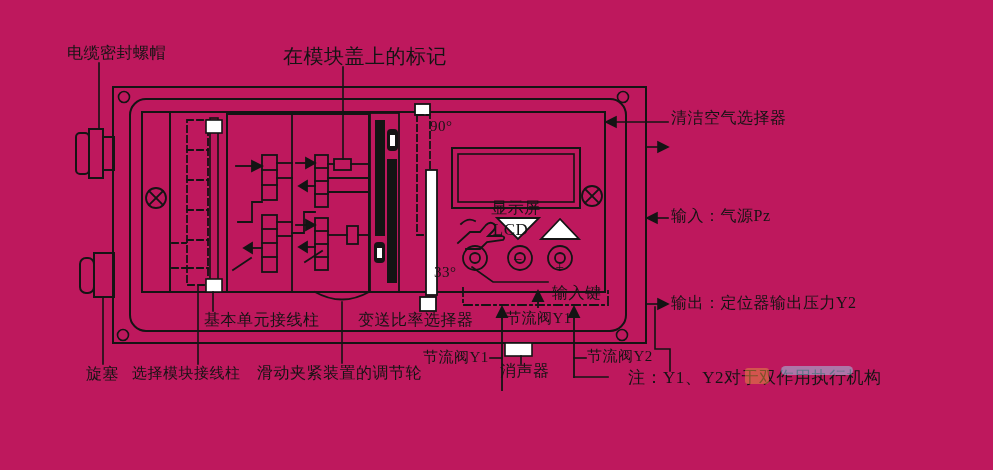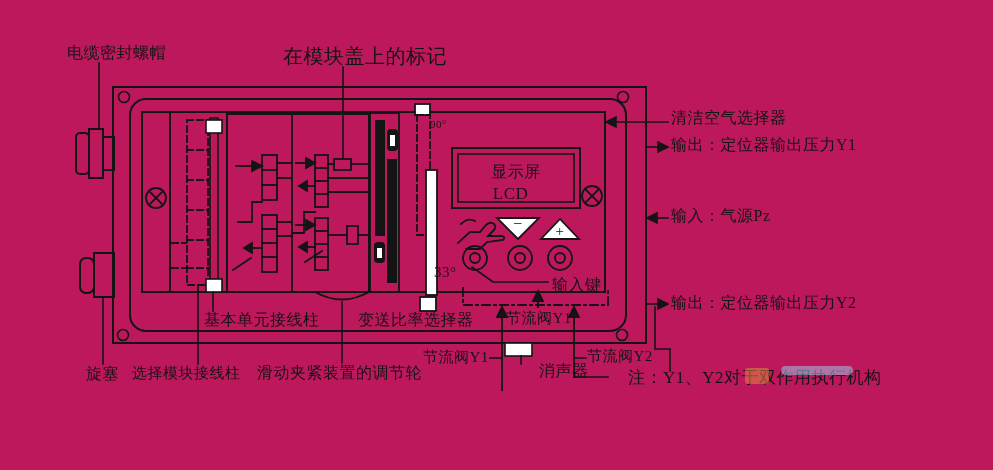--- a/index.html
+++ b/index.html
@@ -12,21 +12,21 @@
   }
   #lineart{position:absolute;left:0;top:0;}
   .label{
     position:absolute;
     color:#141414;
     white-space:nowrap;
     line-height:1.15;
     letter-spacing:0.5px;
     font-family:"Liberation Serif","DejaVu Serif",serif;
   }
-  .center{text-align:center;}
+  .center{text-align:center;margin-top:36px;}
   .wm{position:absolute;pointer-events:none;}
   .wm-orange{background:#e89040;opacity:0.5;border-radius:3px;}
   .wm-blue{background:#9fc4e6;opacity:0.55;border-radius:5px;}
 </style>
 </head>
 <body>
 
 <div id="stage">
 
   <svg id="lineart" width="993" height="470" viewBox="0 0 993 470">
@@ -231,38 +231,37 @@
         <g>
           <line x1="646" y1="304" x2="658" y2="304"></line>
           <polygon points="658,299 668,304 658,309" fill="#141414"></polygon>
         </g>
       </g>
     </g>
   </svg>
 
   <div class="label" style="left:67px;top:44px;font-size:16px">电缆密封螺帽</div>
   <div class="label" style="left:283px;top:45px;font-size:20px">在模块盖上的标记</div>
-  <div class="label" style="left:430px;top:118px;font-size:11px">90°</div>
+  <div class="label" style="left:430px;top:118px;font-size:15px">90°</div>
   <div class="label center" style="left:452px;top:163px;width:128px;font-size:16px">显示屏</div>
   <div class="label center" style="left:452px;top:184px;width:117px;font-size:17px">LCD</div>
   <div class="label" style="left:434px;top:264px;font-size:15px">33°</div>
   <div class="label center" style="left:504px;top:215px;width:28px;font-size:16px">−</div>
   <div class="label center" style="left:547px;top:223px;width:26px;font-size:15px">+</div>
-  <div class="label" style="left:552px;top:276px;font-size:16px">输入键</div>
+  <div class="label" style="left:552px;top:284px;font-size:16px">输入键</div>
 
   <div class="label" style="left:671px;top:109px;font-size:16px">清洁空气选择器</div>
-  <div class="label" style="left:671px;top:136px;font-size:16px">输出：定位器输出压力Y1</div>
   <div class="label" style="left:671px;top:207px;font-size:16px">输入：气源Pz</div>
   <div class="label" style="left:671px;top:294px;font-size:16px">输出：定位器输出压力Y2</div>
 
   <div class="label" style="left:204px;top:311px;font-size:16px">基本单元接线柱</div>
   <div class="label" style="left:358px;top:311px;font-size:16px">变送比率选择器</div>
   <div class="label" style="left:506px;top:310px;font-size:15px">节流阀Y1</div>
   <div class="label" style="left:423px;top:349px;font-size:15px">节流阀Y1</div>
-  <div class="label" style="left:539px;top:362px;font-size:16px">消声器</div>
+  <div class="label" style="left:500px;top:362px;font-size:16px">消声器</div>
   <div class="label" style="left:587px;top:348px;font-size:15px">节流阀Y2</div>
   <div class="label" style="left:628px;top:368px;font-size:17px">注：Y1、Y2对于双作用执行机构</div>
 
   <div class="label" style="left:86px;top:365px;font-size:16px">旋塞</div>
   <div class="label" style="left:257px;top:364px;font-size:16px">滑动夹紧装置的调节轮</div>
   <div class="label" style="left:132px;top:365px;font-size:15px">选择模块接线柱</div>
 
   <div class="wm wm-orange" style="left:745px;top:368px;width:24px;height:16px"></div>
   <div class="wm wm-blue" style="left:781px;top:366px;width:72px;height:9px"></div>
 

